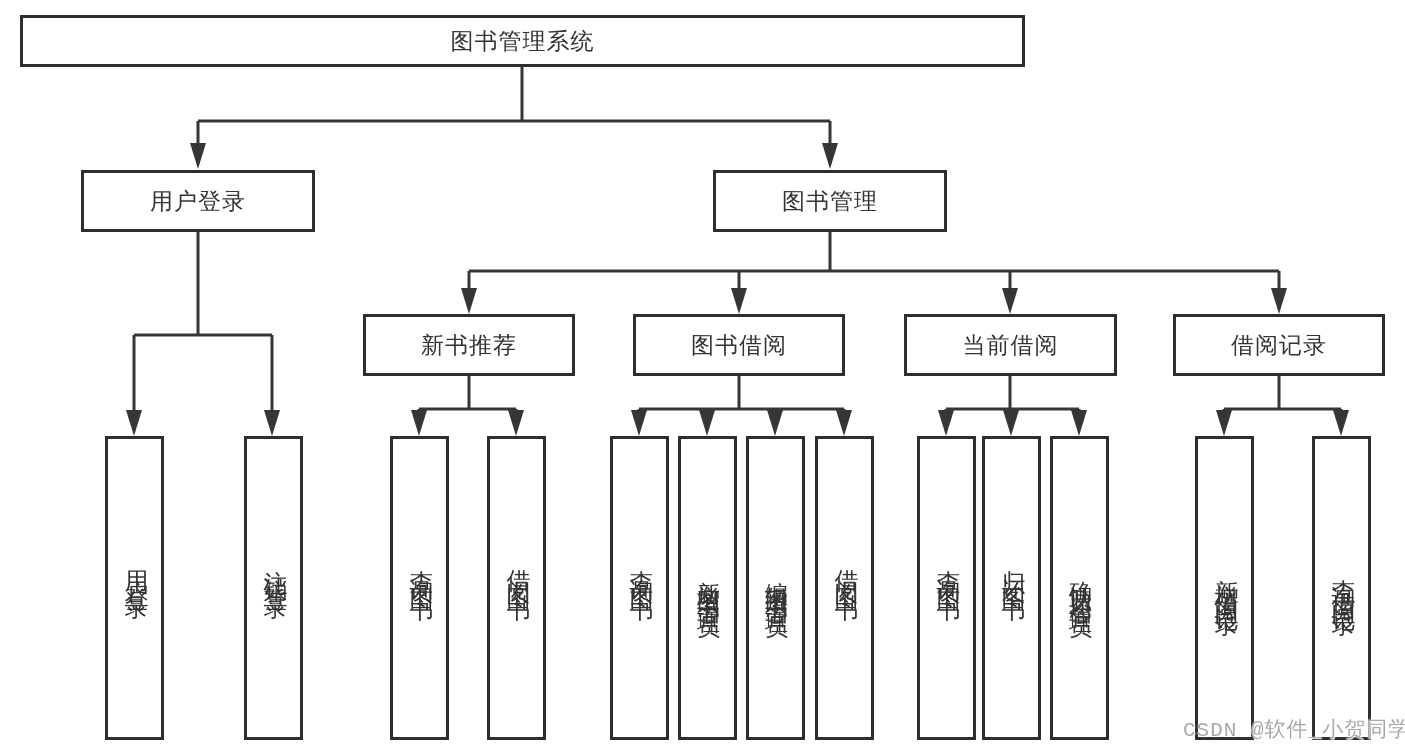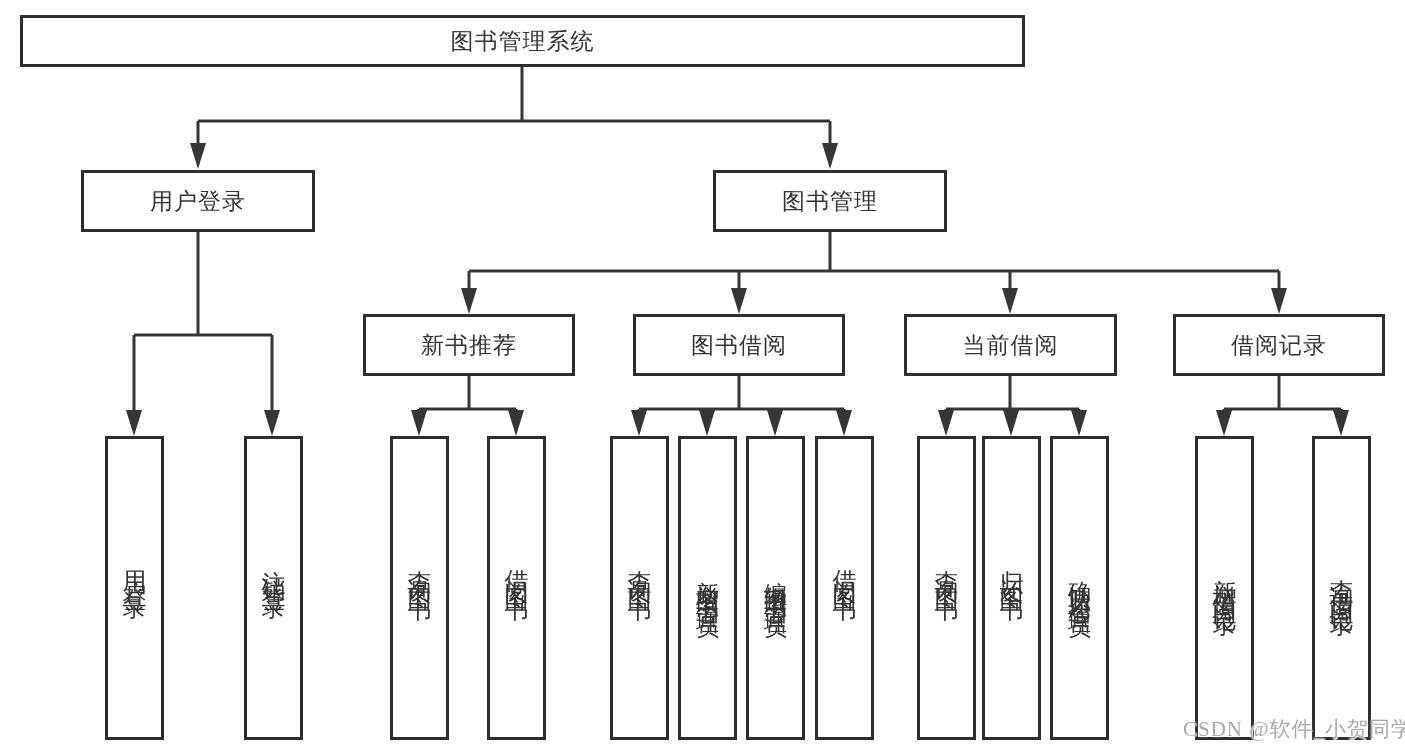--- a/index.html
+++ b/index.html
@@ -6,21 +6,21 @@
     margin: 0;
     padding: 0;
     background: #ffffff;
   }
   .canvas {
     position: relative;
     width: 1405px;
     height: 747px;
     background: #ffffff;
     overflow: hidden;
-    font-family: Liberation Serif, serif;
+    font-family: Liberation Mono, monospace;
   }
   .connectors {
     position: absolute;
     left: 0;
     top: 0;
     pointer-events: none;
   }
   .hbox {
     position: absolute;
     box-sizing: border-box;

